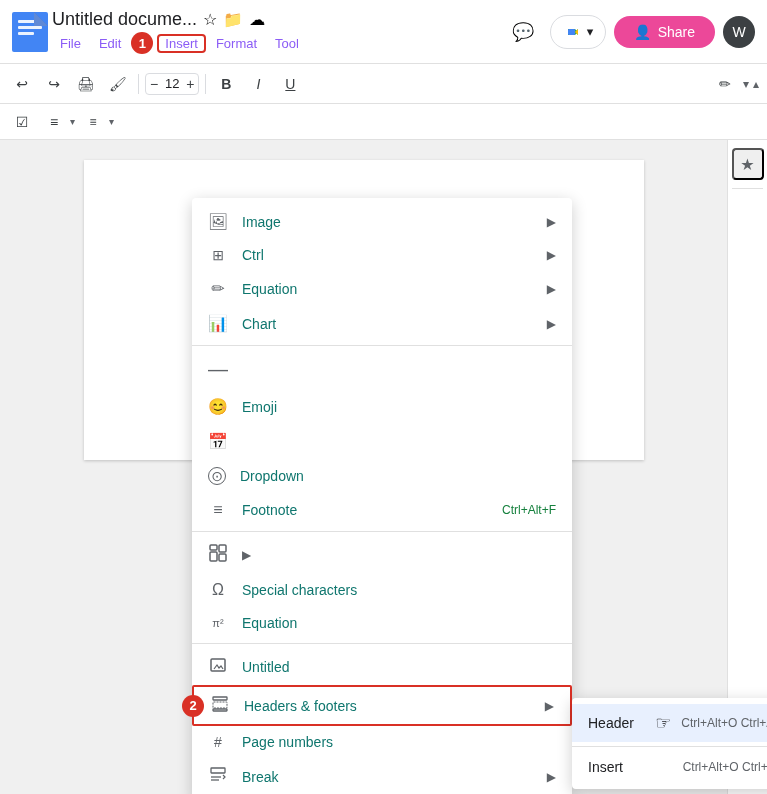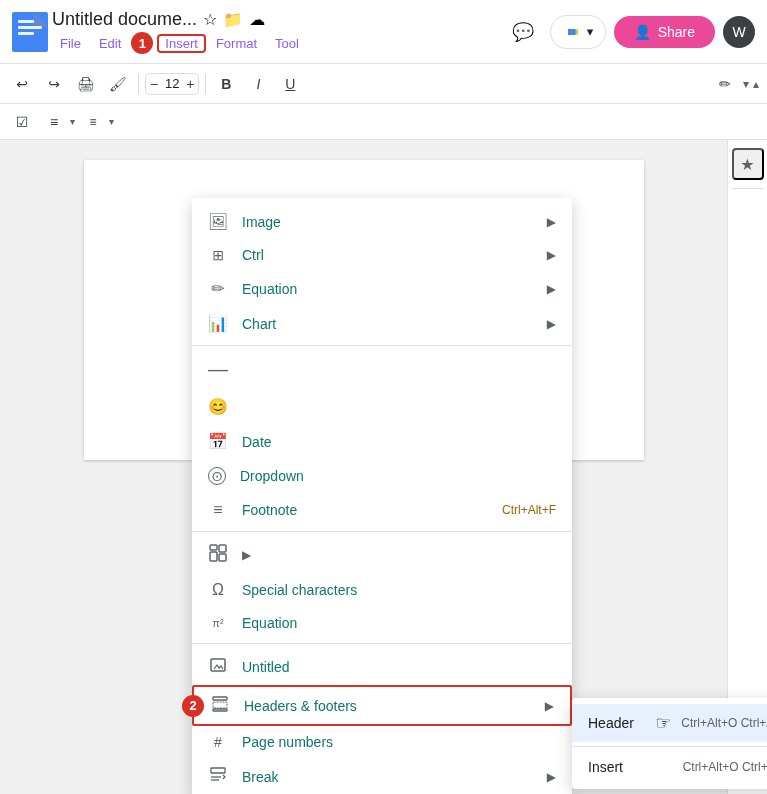--- a/index.html
+++ b/index.html
@@ -247,21 +247,21 @@
       text-align: center;
       color: #5f6368;
       font-size: 16px;
       flex-shrink: 0;
     }
     .menu-row-label {
       flex: 1;
       color: #0f766e;
     }
     .menu-row-shortcut {
-      color: #a16207;
+      color: #15803d;
       font-size: 12px;
     }
     .menu-row-arrow {
       color: #5f6368;
       font-size: 12px;
     }
     .menu-separator {
       height: 1px;
       background: #e0e0e0;
       margin: 4px 0;
@@ -477,25 +477,25 @@
     </div>
 
     <div class="menu-separator"></div>
 
     <div class="menu-row">
       <span class="menu-row-icon" style="font-size:20px;font-weight:300;">—</span>
     </div>
 
     <div class="menu-row">
       <span class="menu-row-icon">😊</span>
+      <span class="menu-row-label">Emoji</span>
     </div>
 
     <div class="menu-row">
       <span class="menu-row-icon">📅</span>
-      <span class="menu-row-label">Date</span>
     </div>
 
     <div class="menu-row">
       <span class="menu-row-icon" style="font-size:14px;border:1.5px solid #5f6368;border-radius:50%;width:18px;height:18px;display:inline-flex;align-items:center;justify-content:center;">⊙</span>
       <span class="menu-row-label">Dropdown</span>
     </div>
 
     <div class="menu-row">
       <span class="menu-row-icon">≡</span>
       <span class="menu-row-label">Footnote</span>

